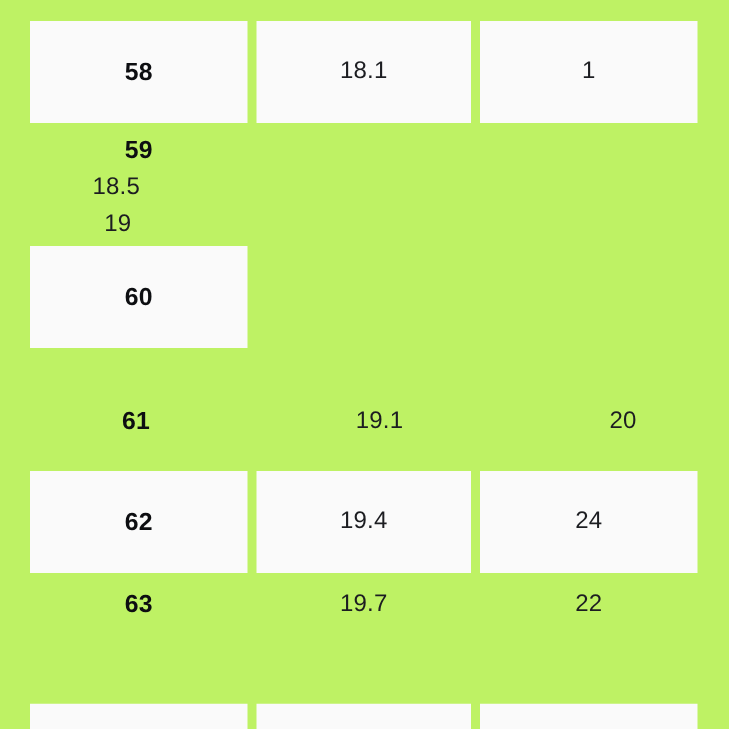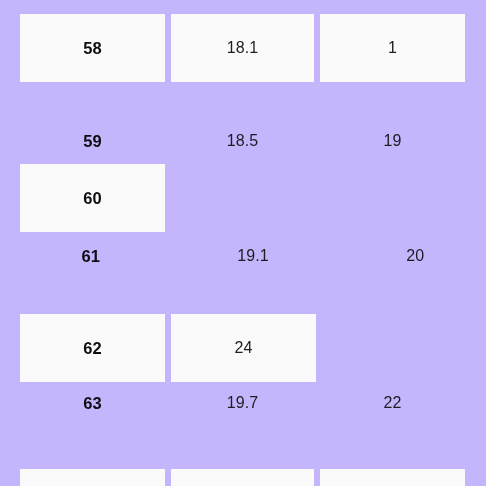--- a/index.html
+++ b/index.html
@@ -12,21 +12,21 @@
     height: 486px;
     overflow: hidden;
     font-family: "Liberation Sans", sans-serif;
     -webkit-font-smoothing: antialiased;
   }
 
   #size-table {
     position: relative;
     width: 486px;
     height: 486px;
-    background: #c4b5fd;
+    background: #bef264;
   }
 
   
   .t-row {
     position: absolute;
     left: 0;
     width: 486px;
     height: 75px;
     display: flex;
   }
@@ -97,53 +97,56 @@
       <span class="cell-text">58</span>
     </div>
     <div class="t-cell c2">
       <span class="cell-text">18.1</span>
     </div>
     <div class="t-cell c3">
       <span class="cell-text">1</span>
     </div>
   </div>
 
-  <div class="t-row" style="top:104px;">
+  <div class="t-row" style="top:86px;flex-direction:column;">
     <div class="t-cell c1">
       <span class="cell-text">59</span>
     </div>
     <div class="t-cell c2">
       <span class="cell-text">18.5</span>
     </div>
     <div class="t-cell c3">
       <span class="cell-text">19</span>
     </div>
   </div>
 
   <div class="t-row shaded" style="top:161px;">
     <div class="t-cell c1">
       <span class="cell-text">60</span>
     </div>
   </div>
 
-  <div class="t-row" style="top:219px;gap:16px;">
+  <div class="t-row" style="top:244px;gap:16px;">
     <div class="t-cell c1">
       <span class="cell-text">61</span>
     </div>
     <div class="t-cell c2">
       <span class="cell-text">19.1</span>
     </div>
     <div class="t-cell c3">
       <span class="cell-text">20</span>
     </div>
   </div>
 
   <div class="t-row shaded" style="top:311px;">
     <div class="t-cell c1">
       <span class="cell-text">62</span>
+    </div>
+    <div class="t-cell c2">
+      <span class="cell-text">19.4</span>
     </div>
     <div class="t-cell c3">
       <span class="cell-text">24</span>
     </div>
   </div>
 
   <div class="t-row" style="top:366px;">
     <div class="t-cell c1">
       <span class="cell-text">63</span>
     </div>

